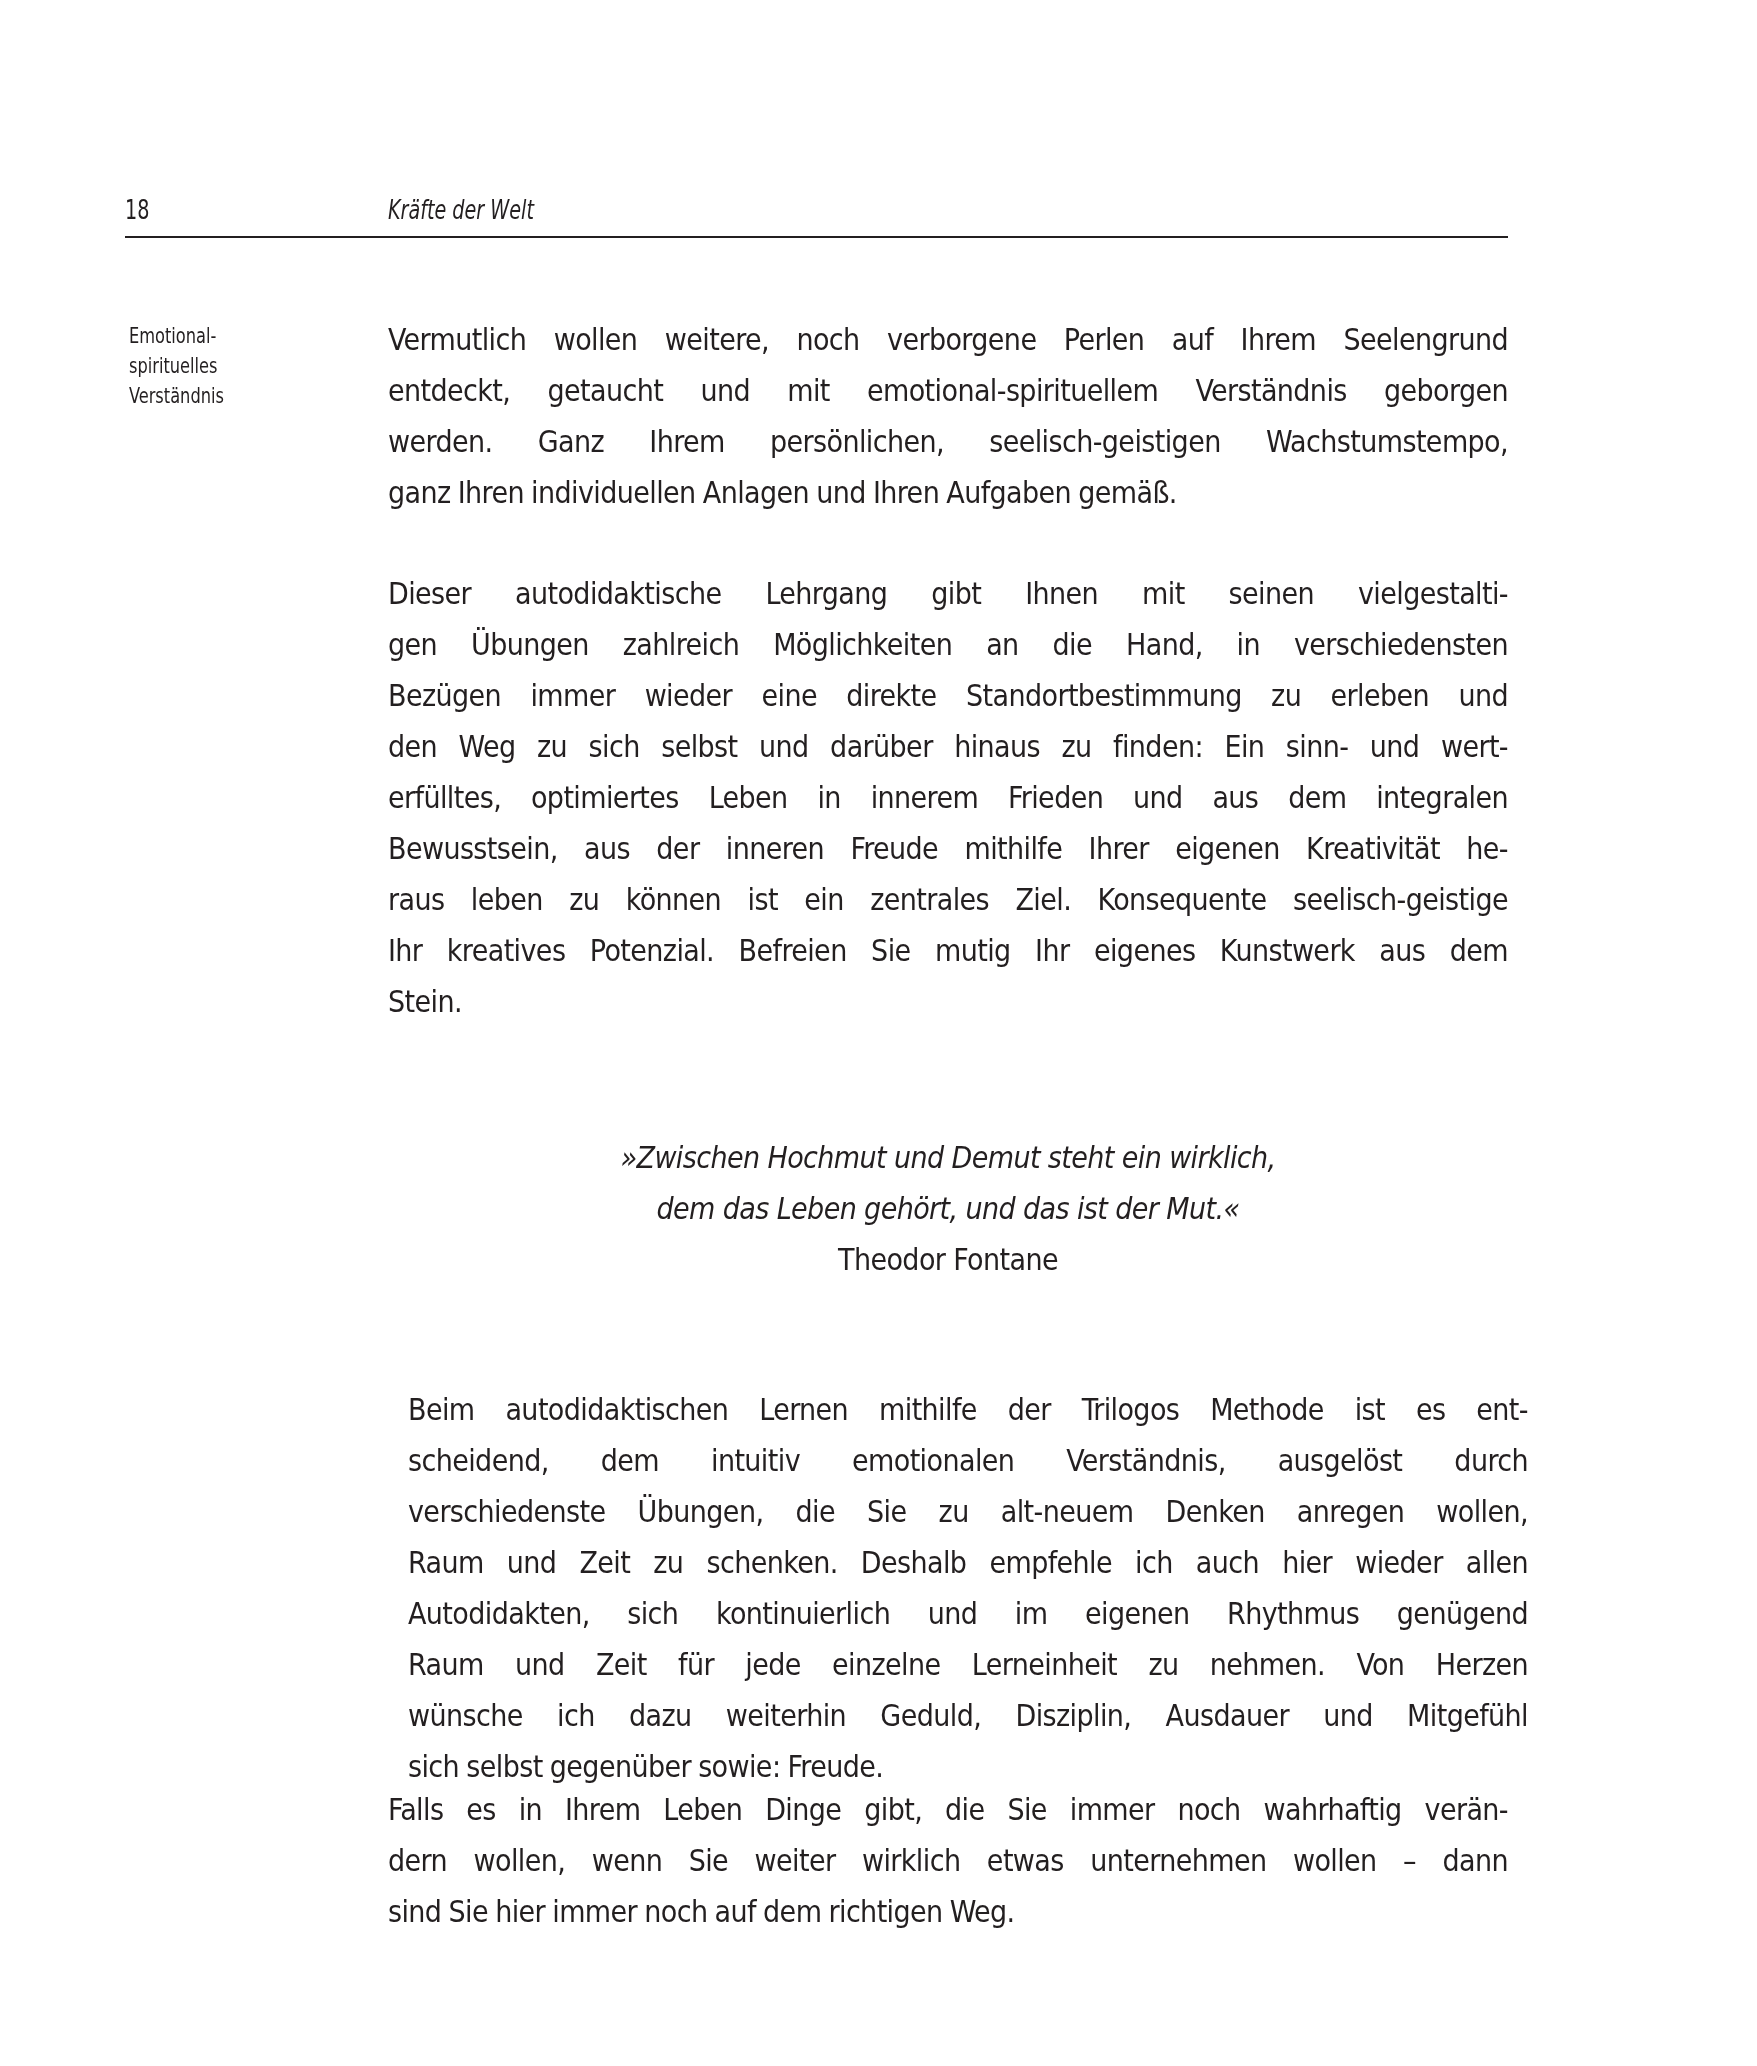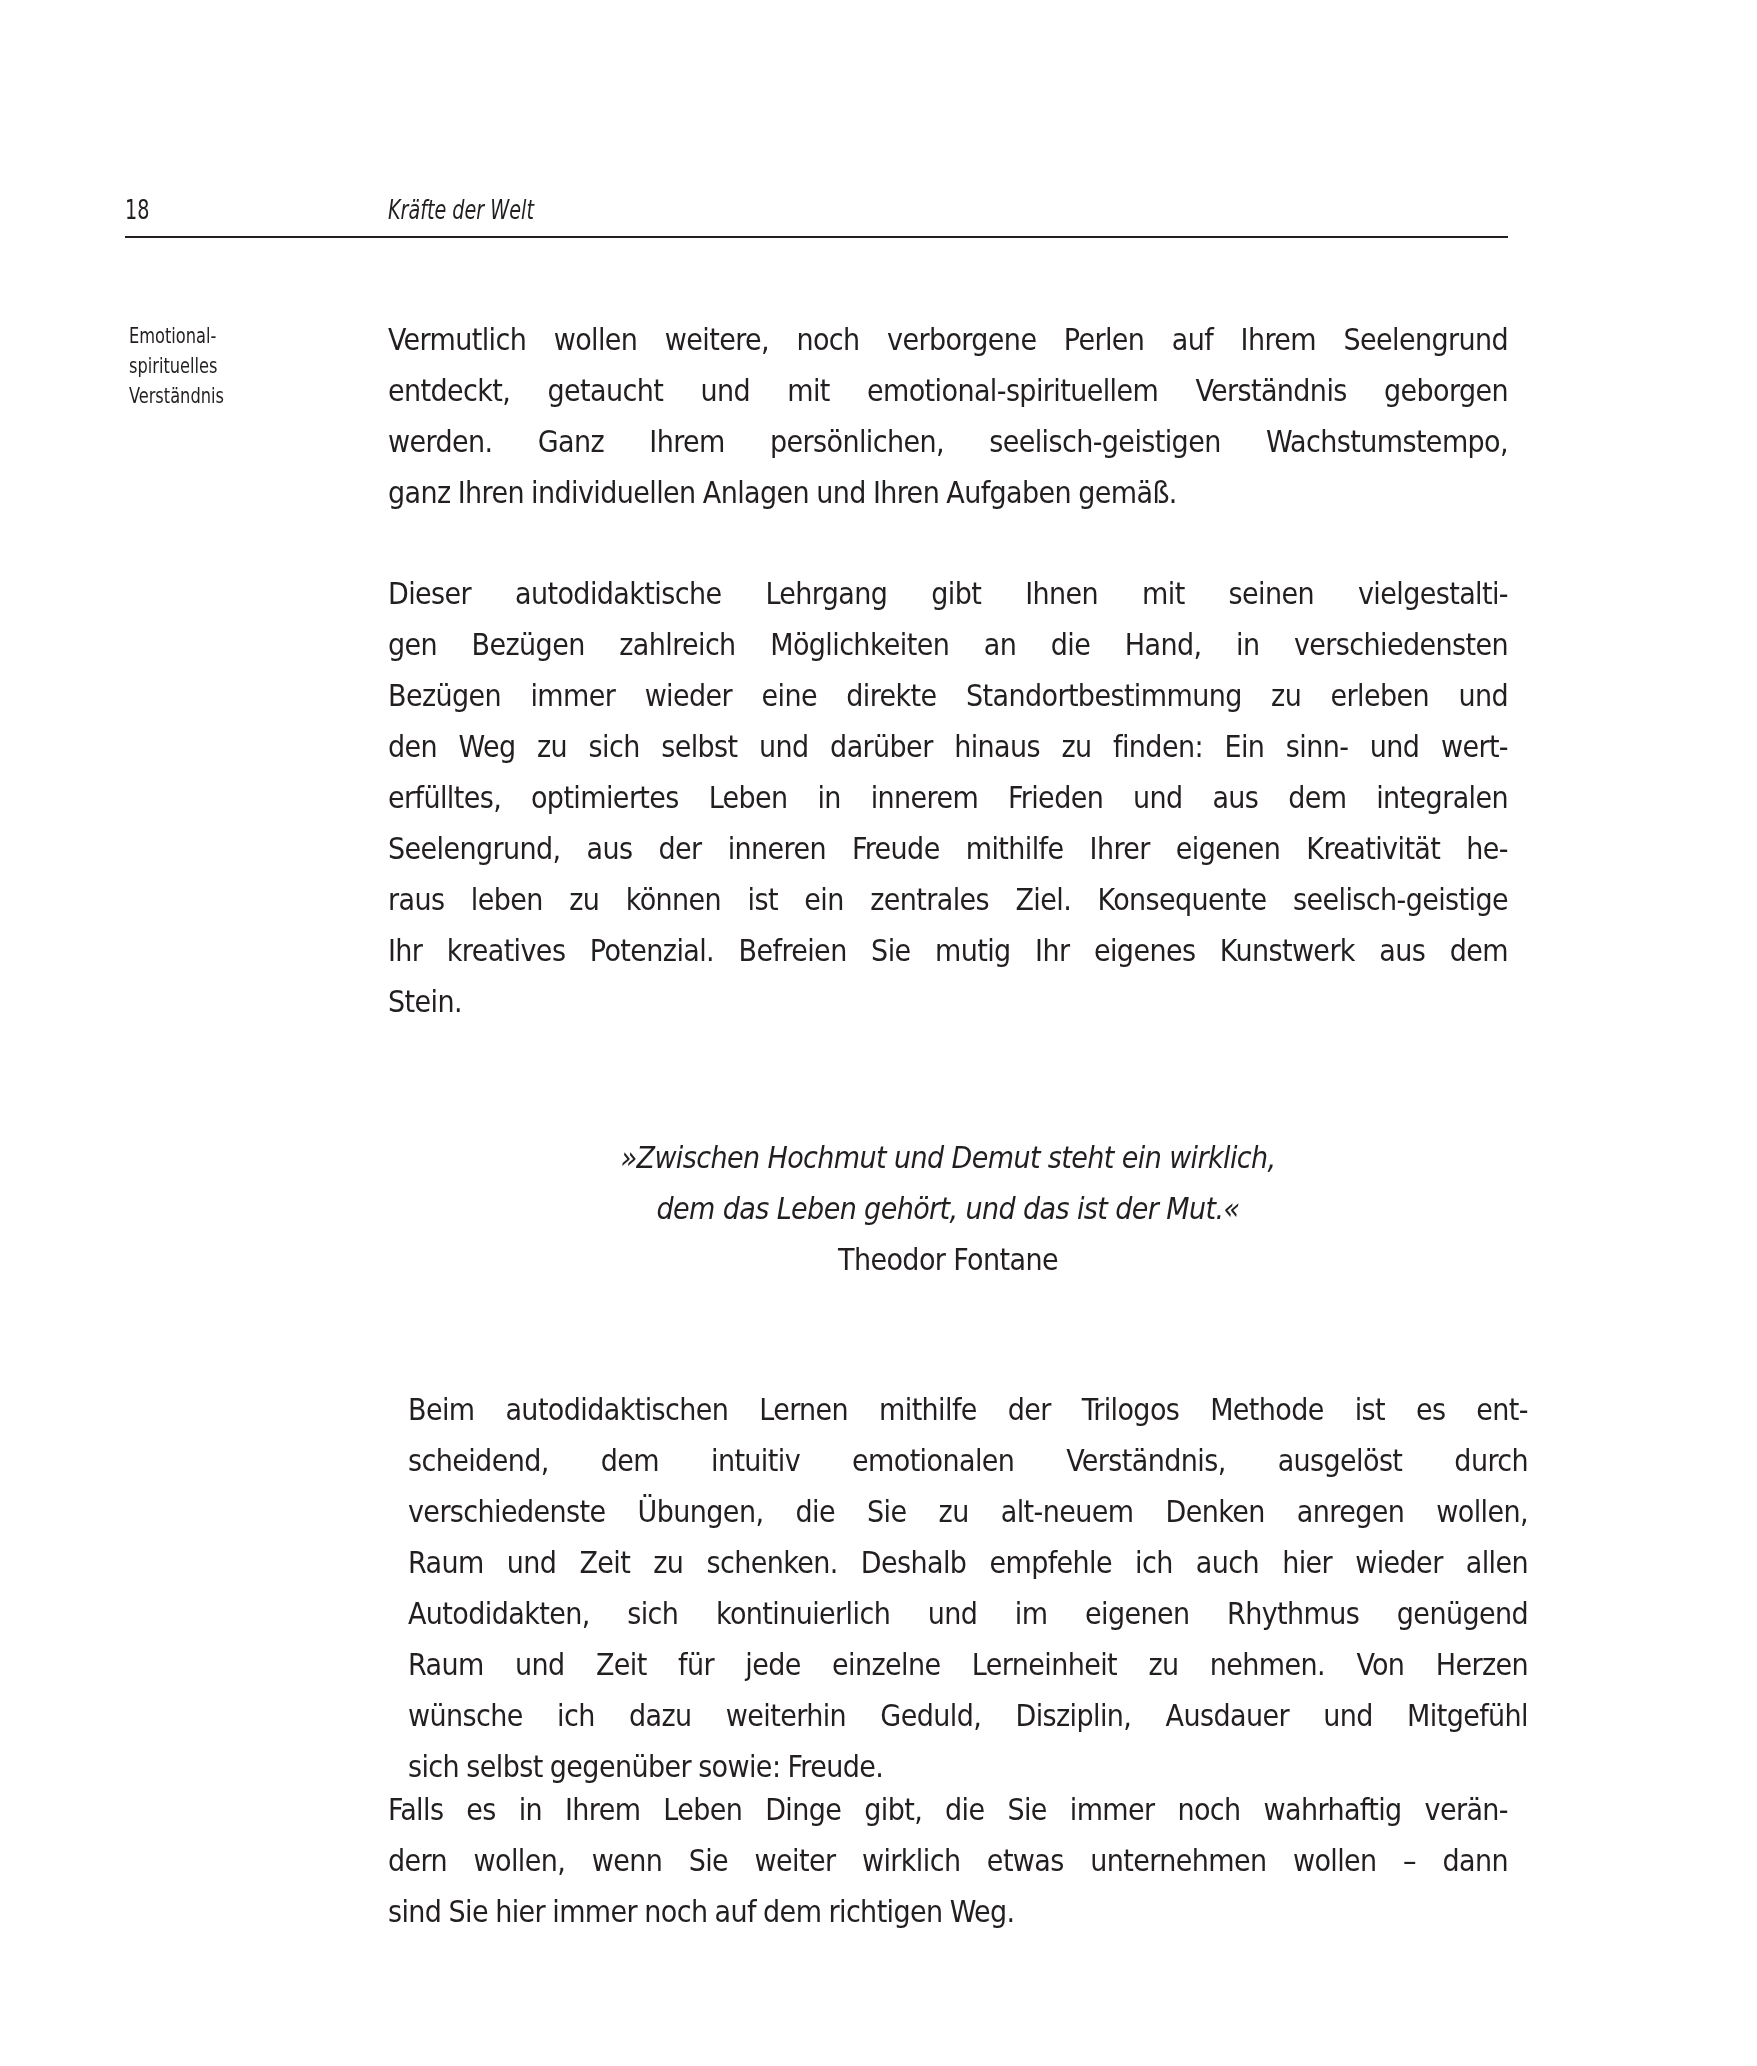--- a/index.html
+++ b/index.html
@@ -128,25 +128,25 @@
 
   <div class="para para-1" style="width:1120px;">
     <span class="line">Vermutlich wollen weitere, noch verborgene Perlen auf Ihrem Seelengrund</span>
     <span class="line">entdeckt, getaucht und mit emotional-spirituellem Verständnis geborgen</span>
     <span class="line">werden. Ganz Ihrem persönlichen, seelisch-geistigen Wachstumstempo,</span>
     <span class="line last">ganz Ihren individuellen Anlagen und Ihren Aufgaben gemäß.</span>
   </div>
 
   <div class="para para-2" style="width:1120px;">
     <span class="line">Dieser autodidaktische Lehrgang gibt Ihnen mit seinen vielgestalti-</span>
-    <span class="line">gen Bezügen zahlreich Möglichkeiten an die Hand, in verschiedensten</span>
+    <span class="line">gen Übungen zahlreich Möglichkeiten an die Hand, in verschiedensten</span>
     <span class="line">Bezügen immer wieder eine direkte Standortbestimmung zu erleben und</span>
     <span class="line">den Weg zu sich selbst und darüber hinaus zu finden: Ein sinn- und wert-</span>
     <span class="line">erfülltes, optimiertes Leben in innerem Frieden und aus dem integralen</span>
-    <span class="line">Seelengrund, aus der inneren Freude mithilfe Ihrer eigenen Kreativität he-</span>
+    <span class="line">Bewusstsein, aus der inneren Freude mithilfe Ihrer eigenen Kreativität he-</span>
     <span class="line">raus leben zu können ist ein zentrales Ziel. Konsequente seelisch-geistige</span>
     <span class="line">Ihr kreatives Potenzial. Befreien Sie mutig Ihr eigenes Kunstwerk aus dem</span>
     <span class="line last">Stein.</span>
   </div>
 
   <div class="para para-3" style="width:1120px;">
     <span class="line">Beim autodidaktischen Lernen mithilfe der Trilogos Methode ist es ent-</span>
     <span class="line">scheidend, dem intuitiv emotionalen Verständnis, ausgelöst durch</span>
     <span class="line">verschiedenste Übungen, die Sie zu alt-neuem Denken anregen wollen,</span>
     <span class="line">Raum und Zeit zu schenken. Deshalb empfehle ich auch hier wieder allen</span>

